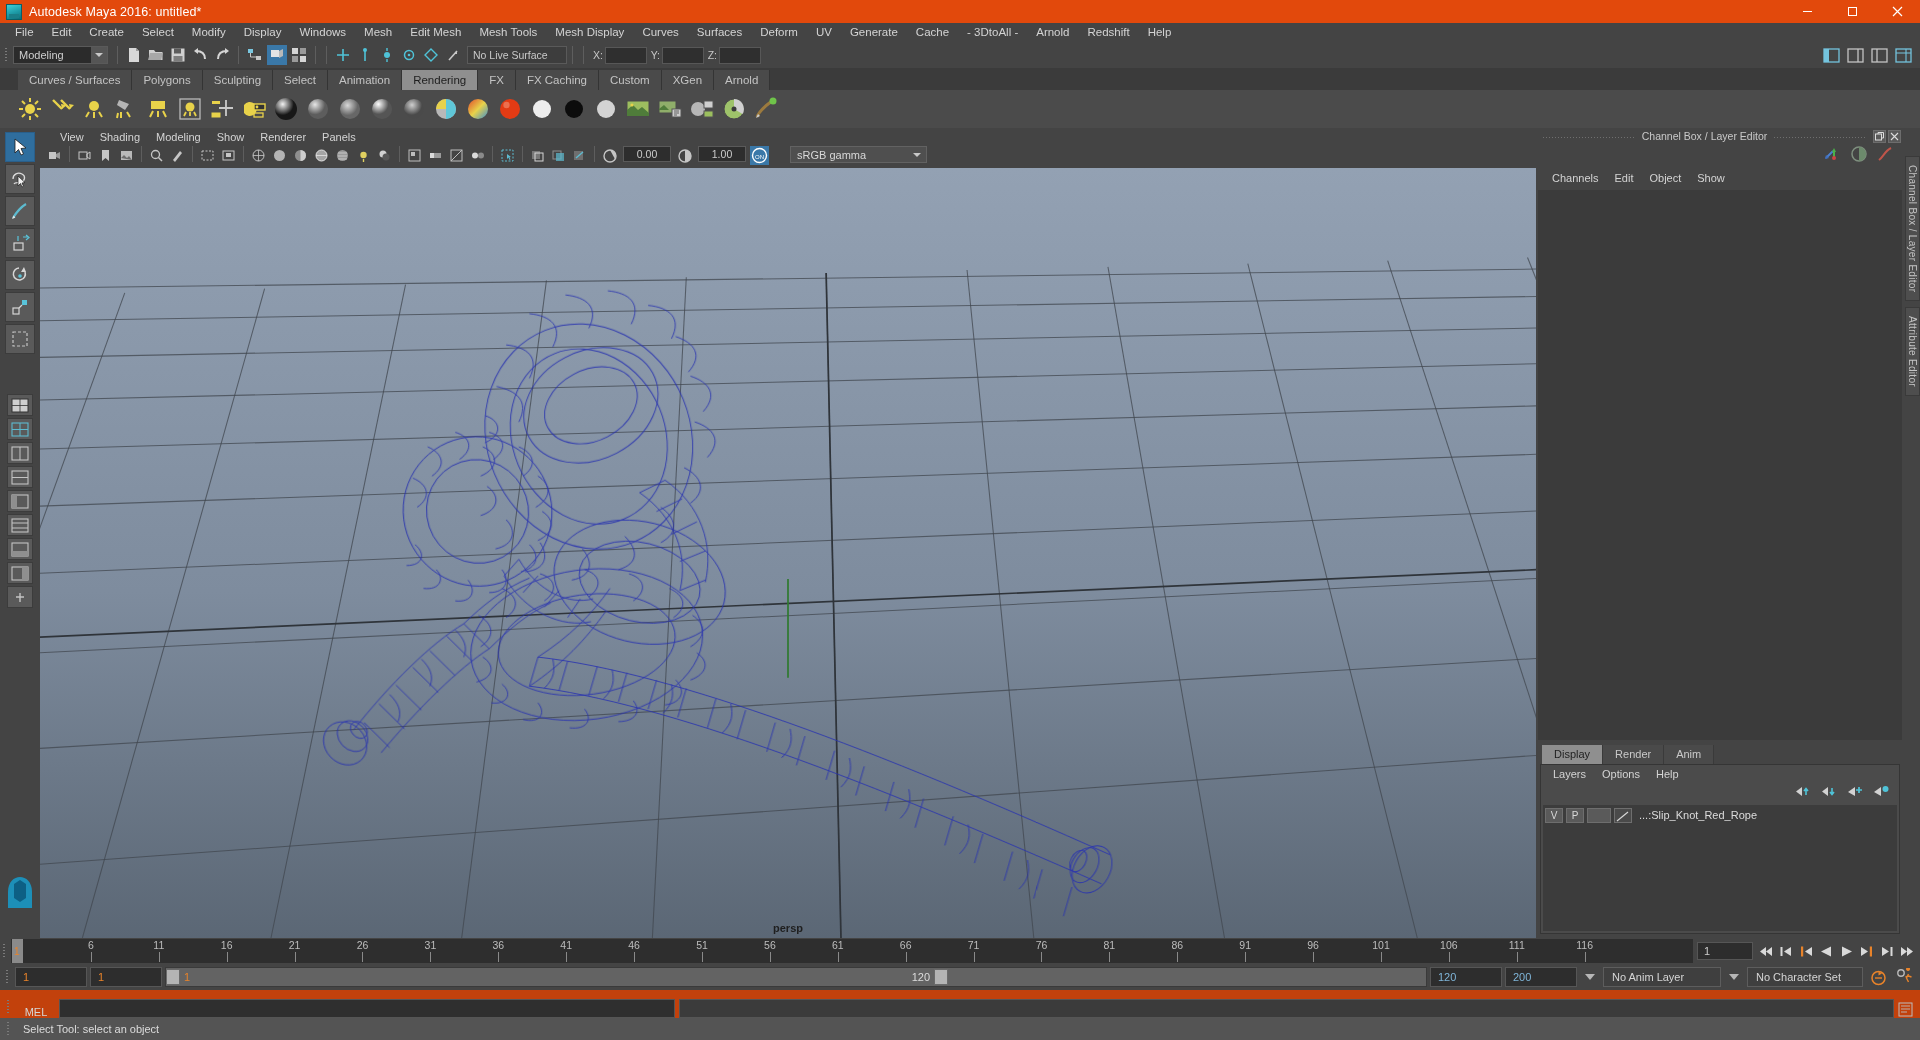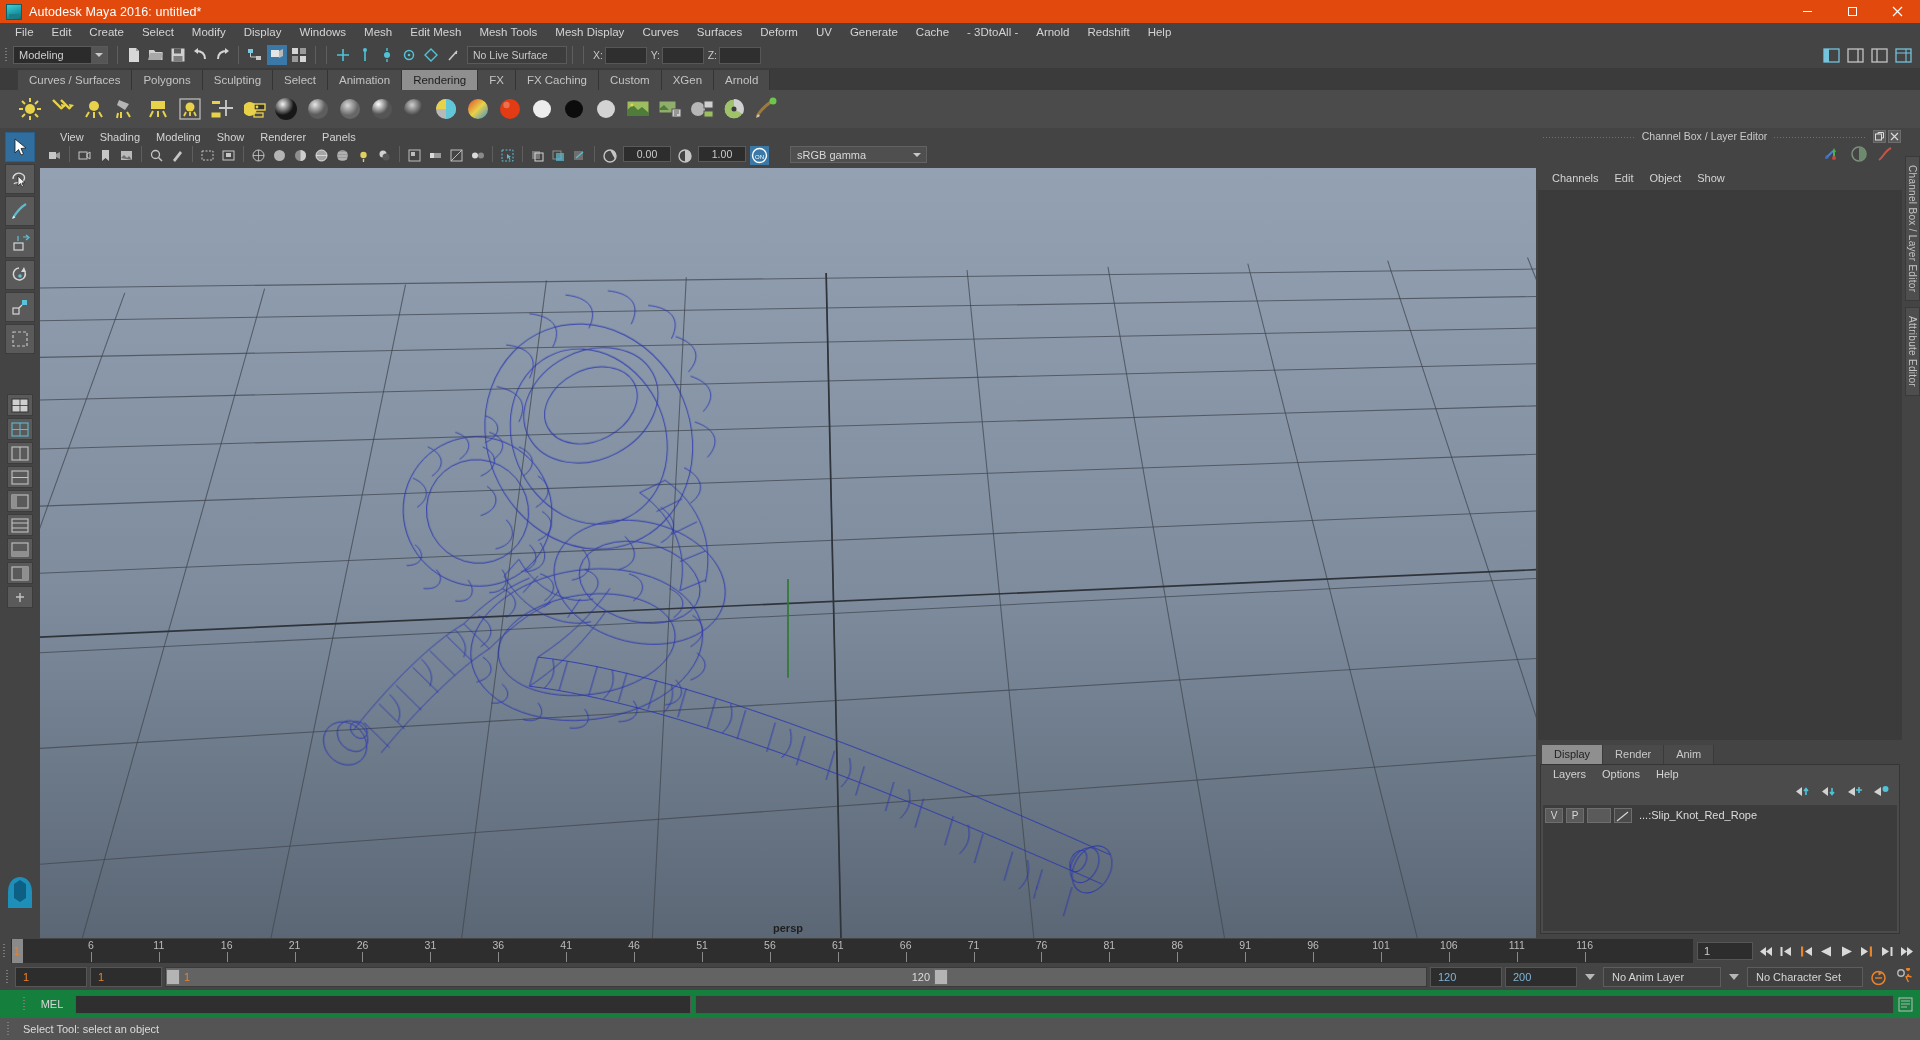--- a/index.html
+++ b/index.html
@@ -203,21 +203,21 @@
   .rfld.blue { color: #7fb5d8; }
   .range-bar { flex: 1 1 auto; height: 20px; background: #636363; border: 1px solid #3a3a3a;
                position: relative; display: flex; align-items: center; }
   .rb-handle { width: 14px; height: 16px; background: #b4b4b4; border: 1px solid #6a6a6a; }
   .rb-num { font-size: 11px; color: #e8832a; margin: 0 4px; }
   .rb-num.r { color: #dcdcdc; }
   .sel-fld { height: 20px; background: #3f3f3f; border: 1px solid #5d5d5d; color: #d5d5d5;
              font-size: 11px; display: flex; align-items: center; padding: 0 8px; }
   .dcaret { width:0;height:0;border-left:5px solid transparent;border-right:5px solid transparent;border-top:6px solid #b6b6b6; margin:0 5px; }
 
-  .mel-row { height: 28px; flex: 0 0 28px; background: #15803d; display: flex; align-items: center; padding-left: 20px; }
+  .mel-row { height: 28px; flex: 0 0 28px; background: #c2410c; display: flex; align-items: flex-end; padding-left: 4px; }
   .mel-lbl { font-size: 11px; color: #d5d5d5; width: 46px; text-align: center; }
   .mel-input { flex: 0 0 616px; height: 19px; background: #2f2f2f; border: 1px solid #555; }
   .mel-out { flex: 1 1 auto; height: 19px; background: #3b3b3b; border: 1px solid #555; margin-left: 4px; margin-right: 26px; }
   .status-row { height: 22px; flex: 0 0 22px; background: #545454; display: flex; align-items: center; padding-left: 4px; }
   .status-txt { font-size: 11px; color: #dcdcdc; margin-left: 10px; }
 </style>
 </head>
 <body>
 
 <div class="app">

